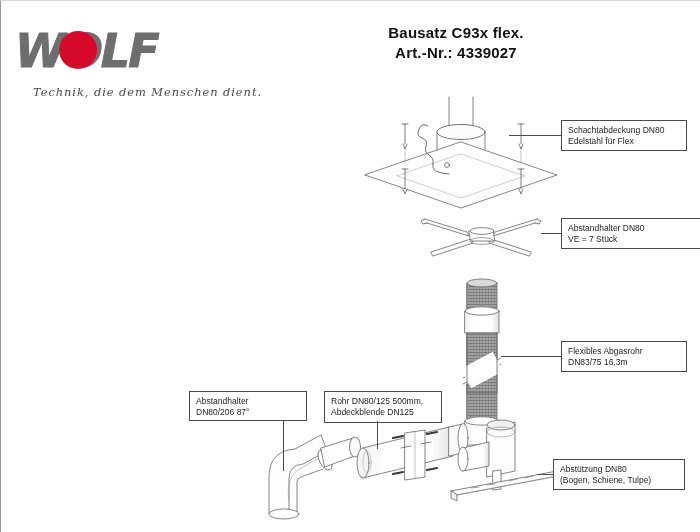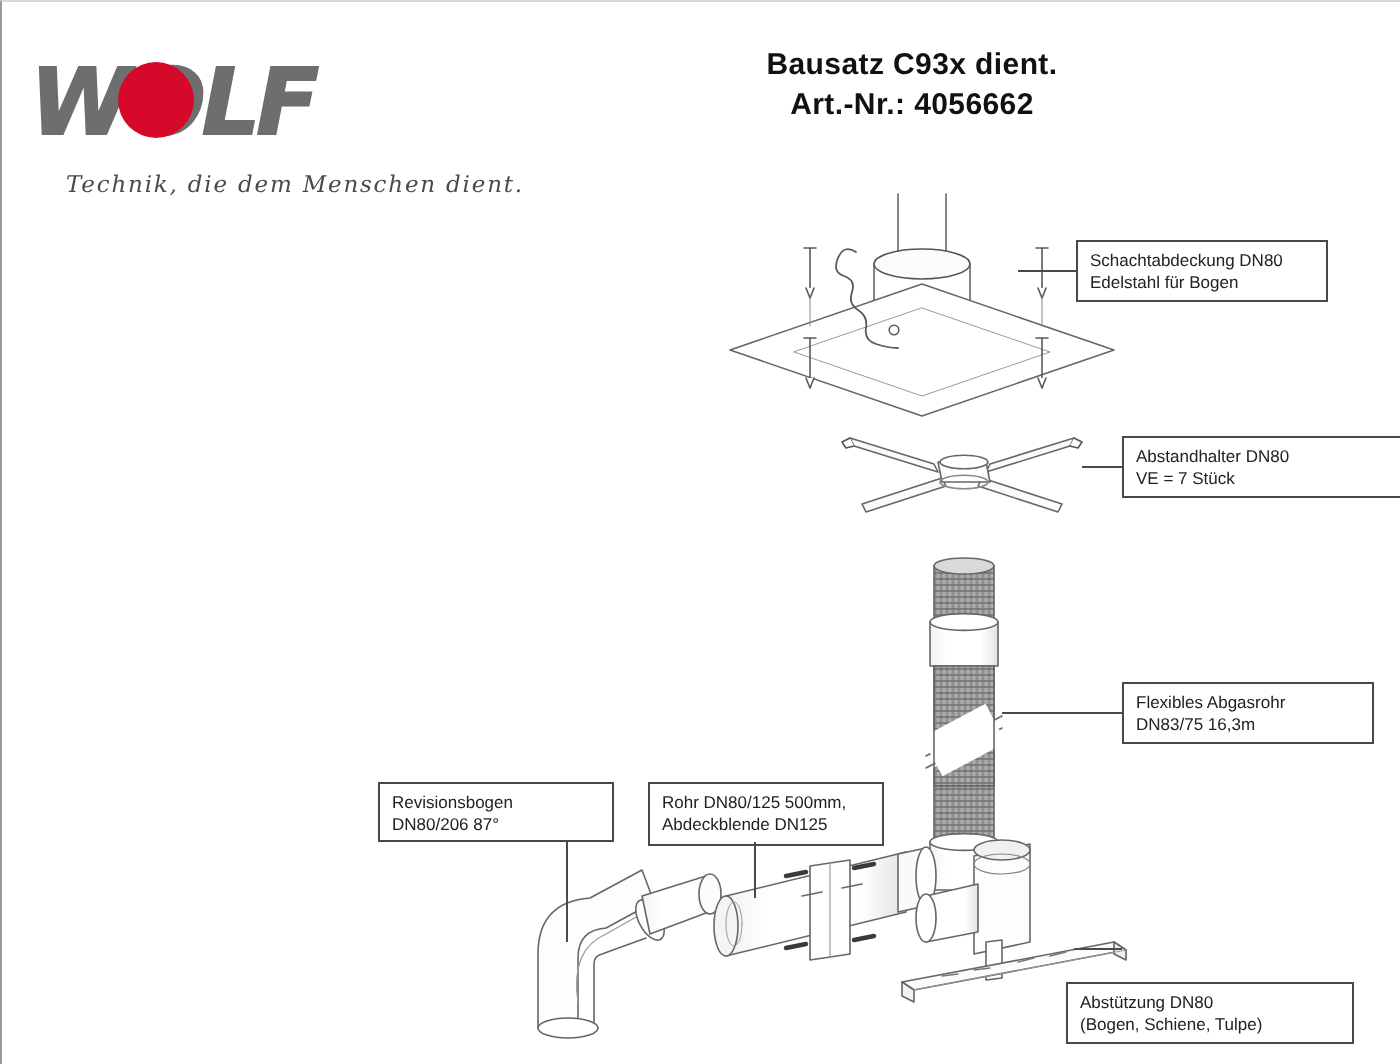--- a/index.html
+++ b/index.html
@@ -120,22 +120,22 @@
 
   <div id="logo-block">
     <div id="logo-mark">
       <div id="logo-wordmark">WOLF</div>
       <div id="logo-dot"></div>
     </div>
     <div id="logo-tagline">Technik, die dem Menschen dient.</div>
   </div>
 
   <div id="title-block">
-    <div>Bausatz C93x dient.</div>
-    <div>Art.-Nr.: 4056662</div>
+    <div>Bausatz C93x flex.</div>
+    <div>Art.-Nr.: 4339027</div>
   </div>
 
   <svg id="drawing" viewBox="0 0 700 532">
     <defs>
       <linearGradient id="tubeShade" x1="0" y1="0" x2="1" y2="0">
         <stop offset="0%" stop-color="#f2f2f2"></stop>
         <stop offset="25%" stop-color="#ffffff"></stop>
         <stop offset="75%" stop-color="#ffffff"></stop>
         <stop offset="100%" stop-color="#e2e2e2"></stop>
       </linearGradient>
@@ -291,45 +291,45 @@
             <path d="M486 484 L494 483"></path>
             <path d="M508 480 L516 478"></path>
             <path d="M524 477 L532 475"></path>
           </g>
         </g>
       </g>
     </g>
   </svg>
 
   <div class="leader h" style="left:508px; top:134px; width:52px;"></div>
-  <div class="callout" style="left:537px; top:119px; width:126px; height:31px;">
+  <div class="callout" style="left:560px; top:119px; width:126px; height:31px;">
     <div>Schachtabdeckung DN80</div>
-    <div>Edelstahl für Bogen</div>
+    <div>Edelstahl für Flex</div>
   </div>
 
   <div class="leader h" style="left:540px; top:232px; width:20px;"></div>
   <div class="callout" style="left:560px; top:217px; width:146px; height:31px;">
     <div>Abstandhalter DN80</div>
     <div>VE = 7 Stück</div>
   </div>
 
   <div class="leader h" style="left:500px; top:355px; width:60px;"></div>
   <div class="callout" style="left:560px; top:340px; width:126px; height:31px;">
     <div>Flexibles Abgasrohr</div>
     <div>DN83/75 16,3m</div>
   </div>
 
   <div class="leader h" style="left:536px; top:473px; width:24px;"></div>
-  <div class="callout" style="left:532px; top:458px; width:144px; height:31px;margin-top:32px;">
+  <div class="callout" style="left:552px; top:458px; width:132px; height:31px;">
     <div>Abstützung DN80</div>
     <div>(Bogen, Schiene, Tulpe)</div>
   </div>
 
   <div class="callout" style="left:188px; top:390px; width:118px; height:30px;">
-    <div>Revisionsbogen</div>
+    <div>Abstandhalter</div>
     <div>DN80/206 87°</div>
   </div>
   <div class="leader v" style="left:282px; top:420px; height:50px;"></div>
 
   <div class="callout" style="left:323px; top:390px; width:118px; height:32px;">
     <div>Rohr DN80/125 500mm,</div>
     <div>Abdeckblende DN125</div>
   </div>
   <div class="leader v" style="left:376px; top:420px; height:28px;"></div>
 

